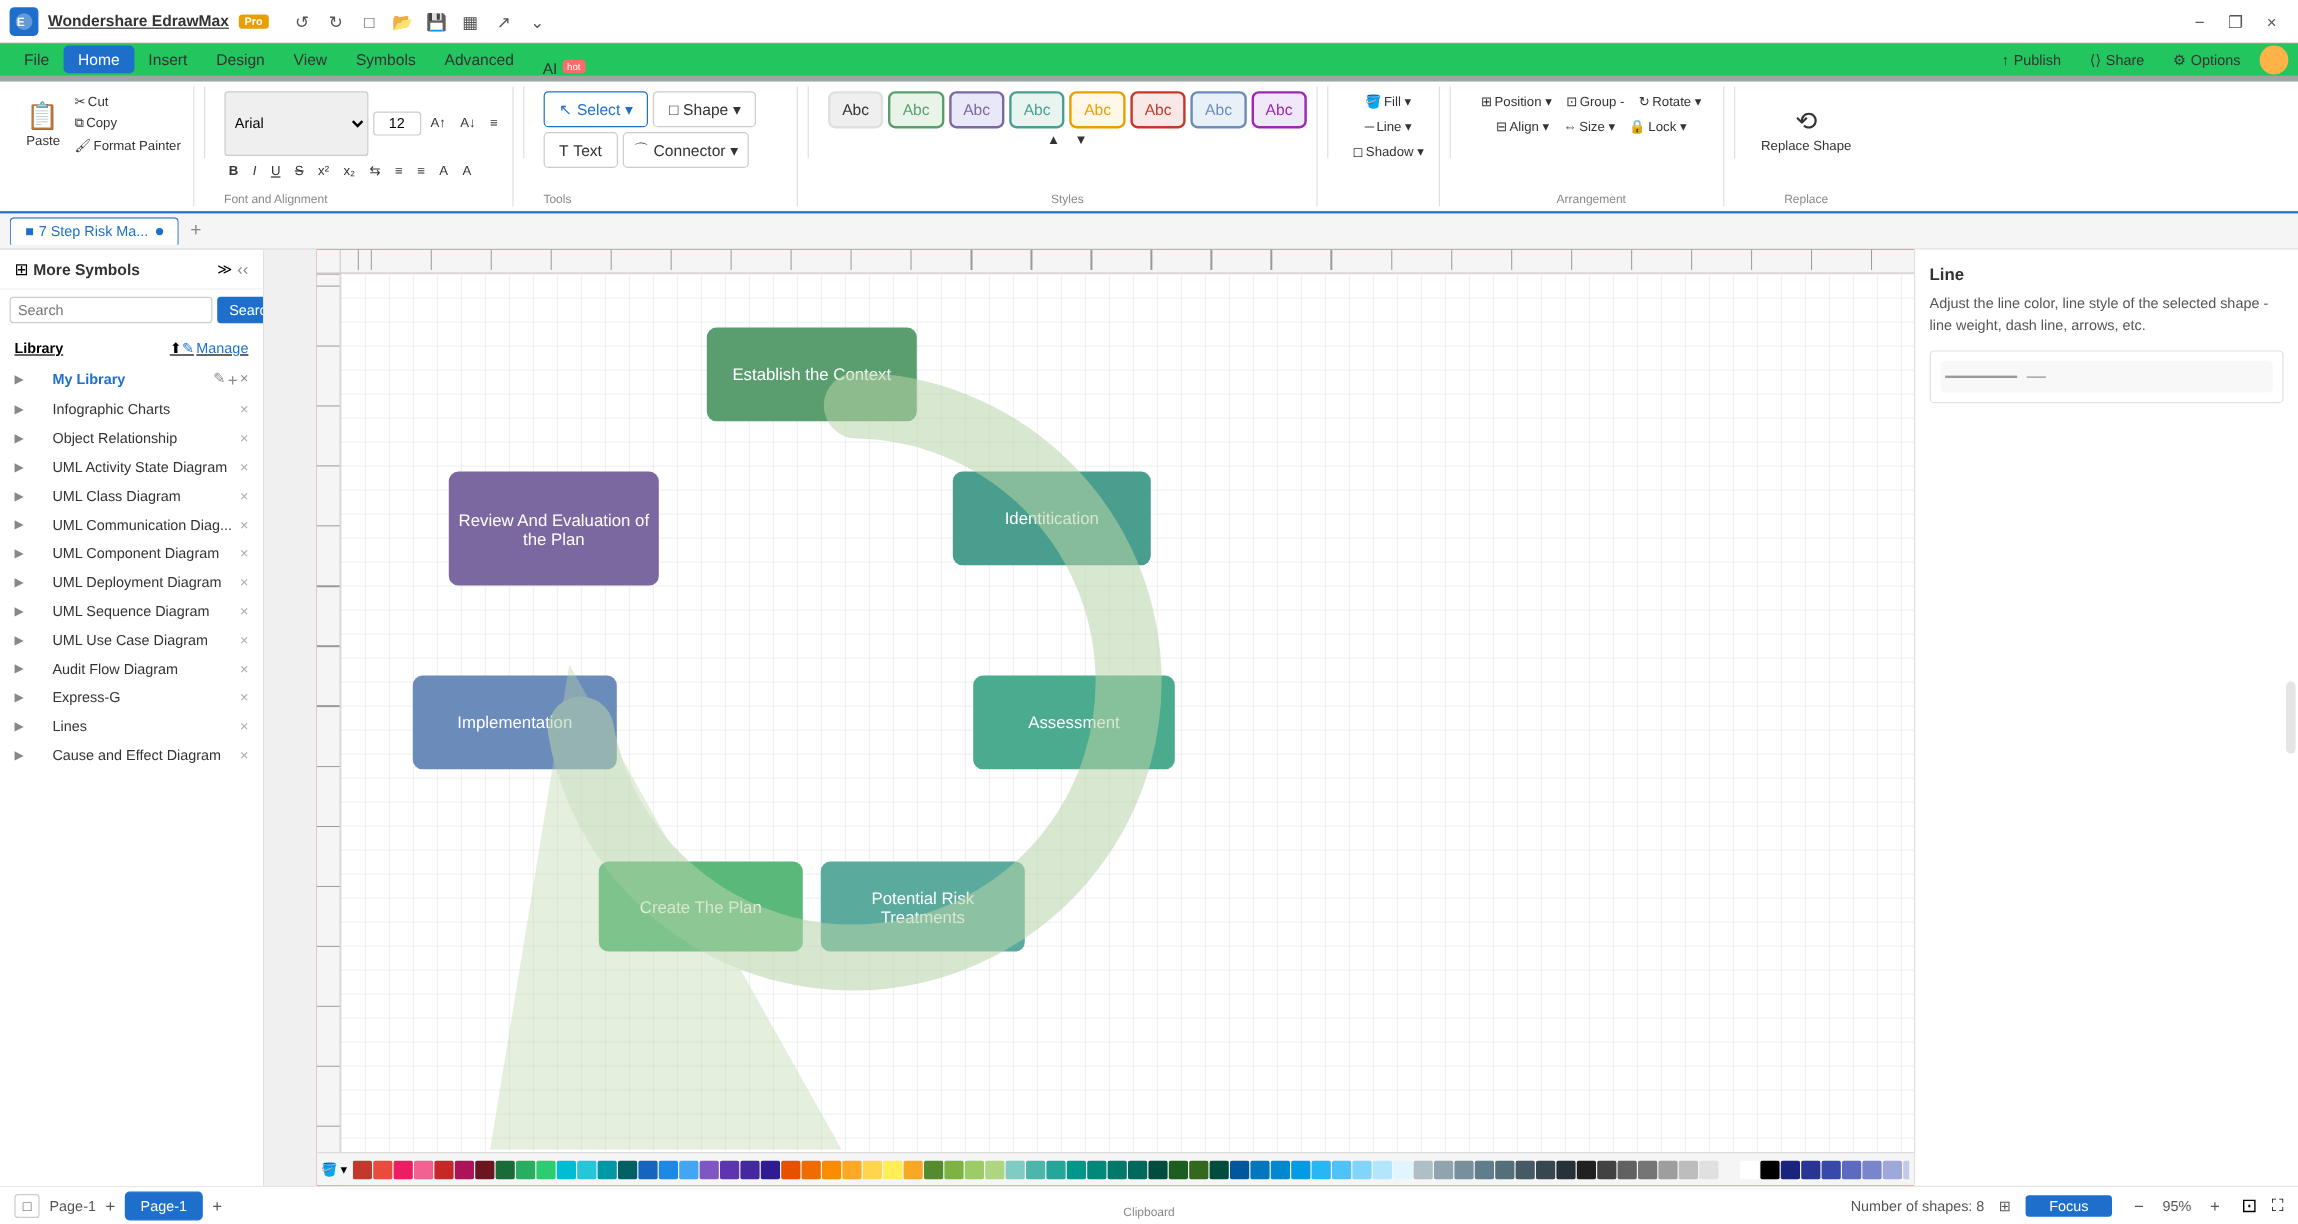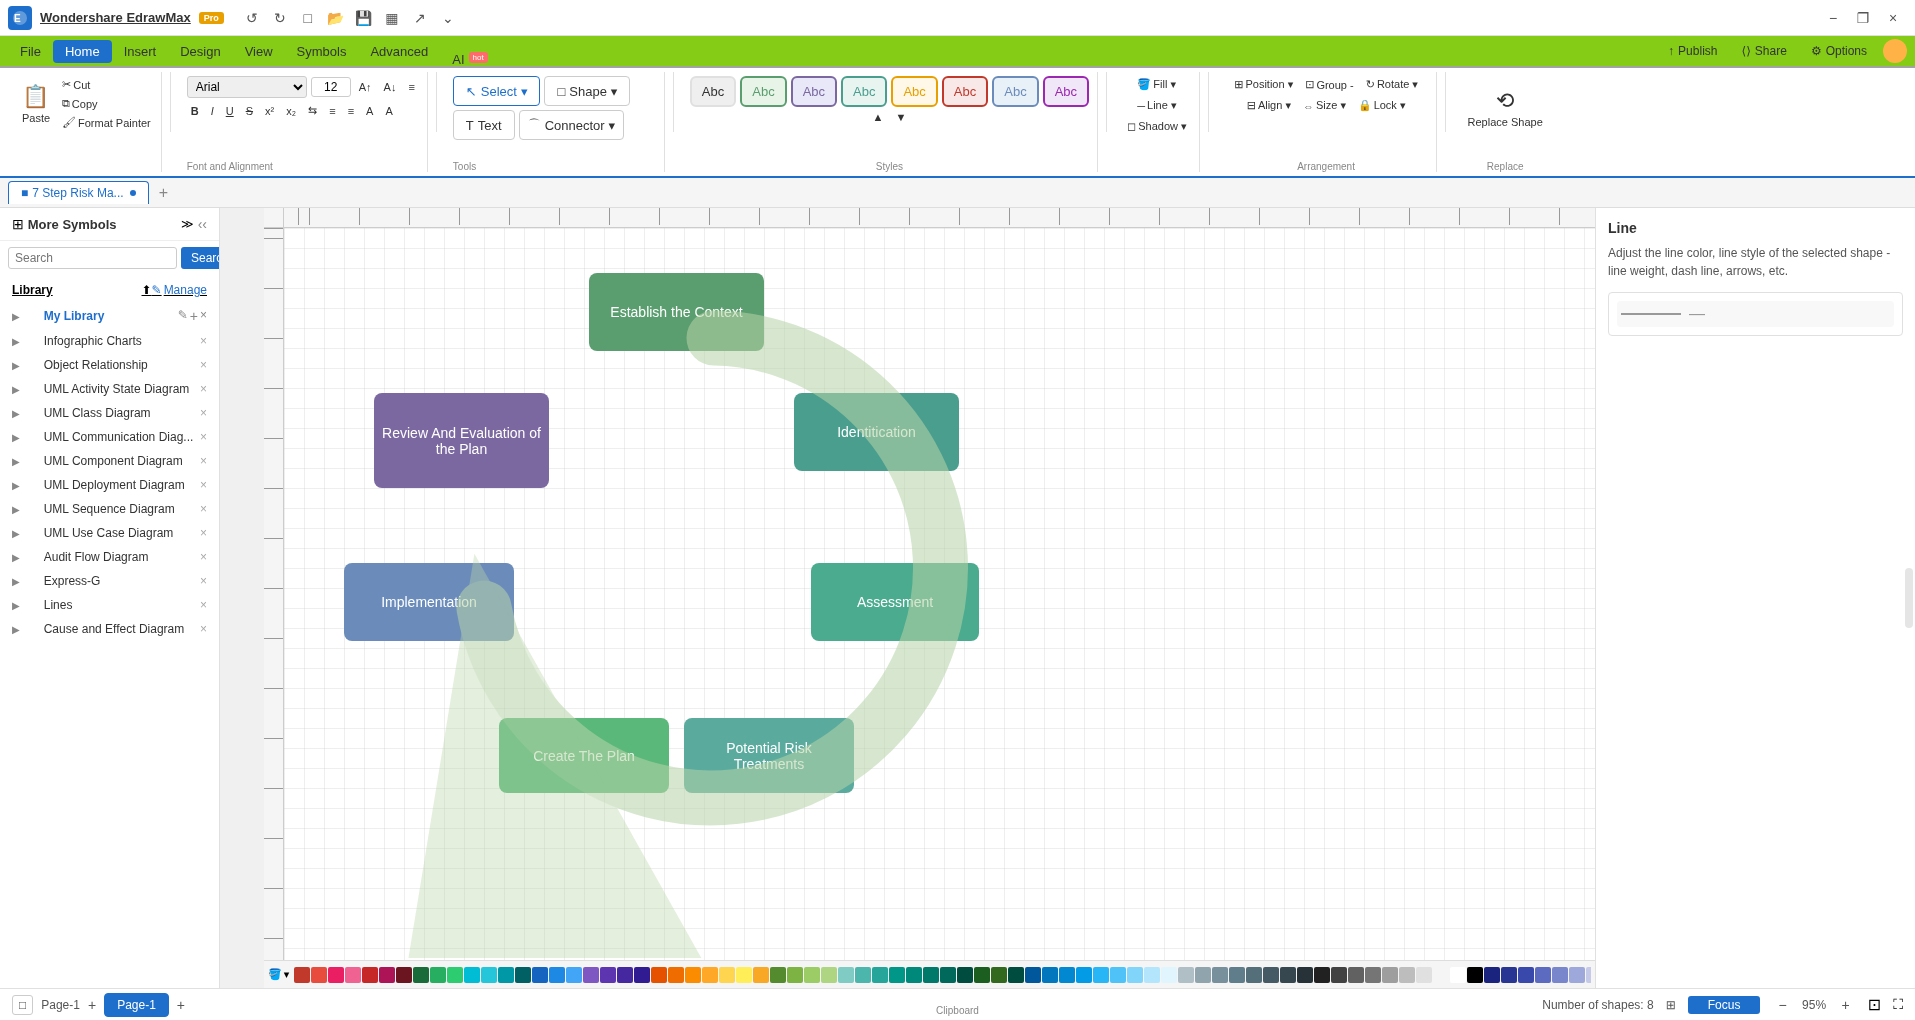--- a/index.html
+++ b/index.html
@@ -19,25 +19,25 @@
     #titlebar .app-name { font-size: 13px; color: #333; font-weight: 600; text-decoration: underline; }
     #titlebar .pro-badge { background: #e8a000; color: #fff; font-size: 9px; padding: 1px 5px; border-radius: 3px; font-weight: bold; }
     #titlebar .title-actions { display: flex; gap: 4px; margin-left: 8px; }
     #titlebar .title-actions button { background: none; border: none; cursor: pointer; font-size: 14px; color: #555; width: 24px; height: 24px; display: flex; align-items: center; justify-content: center; border-radius: 3px; }
     #titlebar .window-controls { margin-left: auto; display: flex; gap: 2px; }
     #titlebar .window-controls button { background: none; border: none; cursor: pointer; width: 28px; height: 28px; font-size: 14px; color: #555; display: flex; align-items: center; justify-content: center; border-radius: 3px; }
 
     
     #menubar {
       height: 32px;
-      background: #84cc16;
+      background: #22c55e;
       display: flex;
       align-items: center;
       padding: 0 8px;
-      border-bottom: 2px solid #a3a3a3;
+      border-bottom: 5px solid #a3a3a3;
     }
     .menu-item {
       padding: 4px 12px;
       cursor: pointer;
       border-radius: 4px;
       font-size: 13px;
       color: #333;
     }
     .menu-item.active { background: #1e6fcc; color: #fff; }
 
@@ -62,21 +62,21 @@
       align-items: center;
       border-right: 1px solid #e0e0e0;
       padding: 0 8px;
       gap: 2px;
       justify-content: flex-start;
     }
     .ribbon-group:last-child { border-right: none; }
     .ribbon-group-label { font-size: 10px; color: #888; margin-top: auto; padding-top: 2px; }
     .ribbon-btn-small { background: none; border: none; cursor: pointer; padding: 2px 4px; border-radius: 3px; font-size: 11px; color: #333; display: flex; align-items: center; gap: 2px; }
     .font-row { display: flex; gap: 4px; align-items: center; width: 100%; }
-    .font-select { border: 1px solid #ccc; border-radius: 3px; padding: 2px 4px; font-size: 12px; width: 120px; cursor: pointer; }
+    .font-select { border: 1px solid #ccc; border-radius: 3px; padding: 18px 4px; font-size: 12px; width: 120px; cursor: pointer; }
     .font-size-input { border: 1px solid #ccc; border-radius: 3px; padding: 2px; font-size: 12px; width: 40px; text-align: center; }
 
     
     #tabs-bar {
       height: 30px;
       background: #f5f5f5;
       border-bottom: 1px solid #ddd;
       display: flex;
       align-items: center;
       padding: 0 8px;

